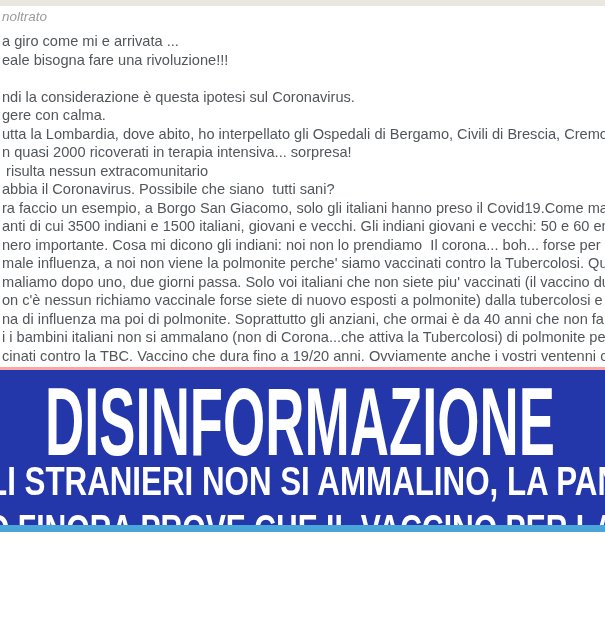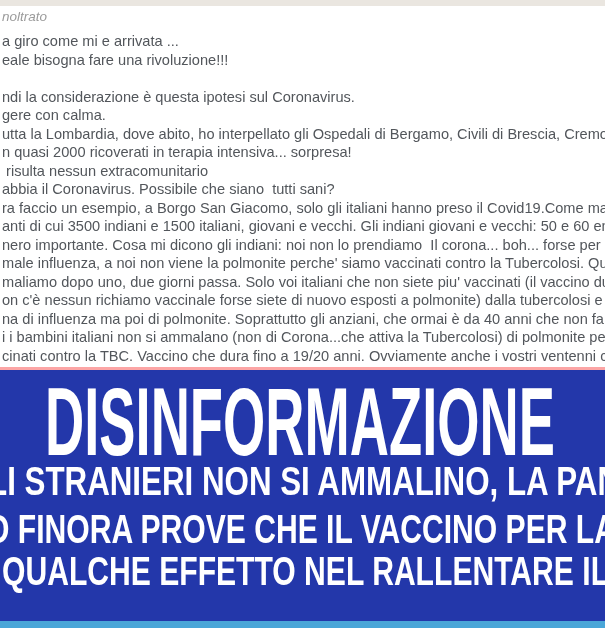--- a/index.html
+++ b/index.html
@@ -1,17 +1,17 @@
 <!DOCTYPE html>
 <html><head>
 <meta charset="utf-8">
 <style>
   html,body { margin:0; padding:0; background:#fff; }
   .screen {
-    position:relative; width:605px; height:628px; overflow:hidden;
+    position:relative; width:605px; height:532px; overflow:hidden;
     background:#ffffff; font-family:"Liberation Sans", sans-serif;
   }
   .top-strip {
     position:absolute; top:0; left:0; width:605px; height:6px; background:#eae6e0;
   }
   .message {
     position:absolute; top:9px; left:2px; width:640px;
     color:#52565b; font-size:14.6px; line-height:18.5px;
   }
   .fwd-label {

